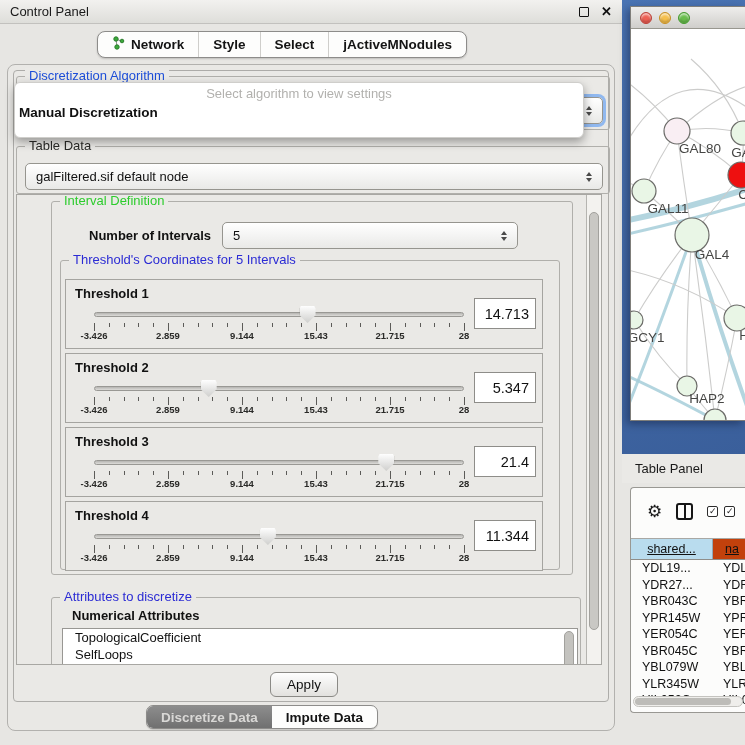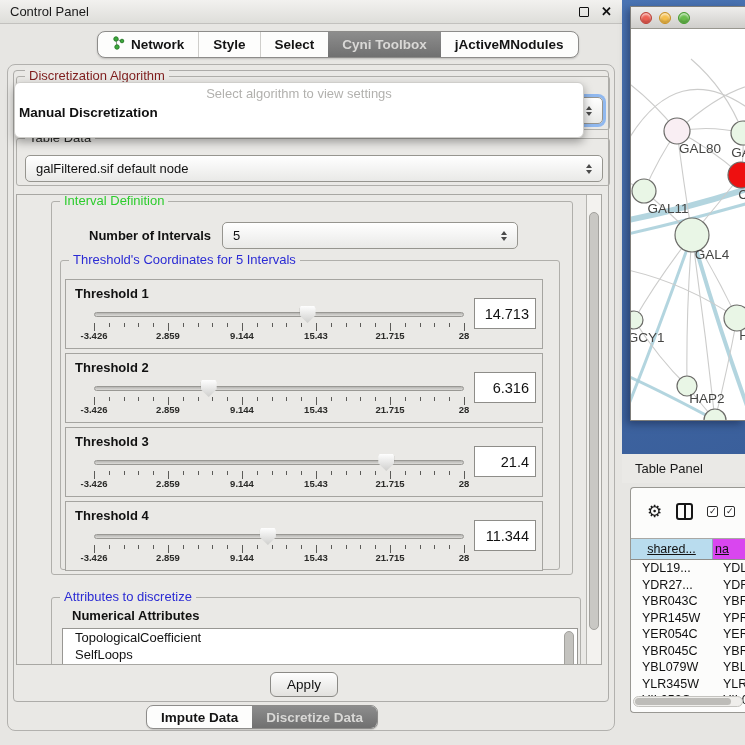--- a/index.html
+++ b/index.html
@@ -108,21 +108,21 @@
     border:1px solid #999893; border-right:none; border-radius:4px 0 0 4px; overflow:hidden; }
   .tp-toolbar { position:absolute; left:0; top:0; right:0; height:46px; display:flex; align-items:center; gap:14px; padding-left:16px; }
   .gear { font-size:17px; color:#1b1b1b; line-height:17px; }
   .split-icon { width:17px; height:17px; border:2px solid #161616; border-radius:3px; position:relative; }
   .split-icon::after { content:""; position:absolute; left:50%; top:0; bottom:0; width:2px; background:#161616; transform:translateX(-50%); }
   .cb { width:11px; height:11px; border:1.5px solid #2c2c2c; border-radius:2px; font-size:9px; line-height:9px; text-align:center; color:#222; background:#fff; }
   .tp-table { position:absolute; left:0; top:50px; right:0; bottom:0; }
   .tp-hrow { display:flex; height:22px; border-top:1px solid #a9a8a4; border-bottom:1px solid #8f8e8a;text-decoration:underline; }
   .tp-hcell { font-size:12.5px; display:flex; align-items:center; justify-content:center; overflow:hidden; white-space:nowrap; }
   .tp-hcell.c1 { width:82px; background:#b9dcee; border-right:1px solid #8fa9b8; }
-  .tp-hcell.c2 { flex:1; background:#d946ef; justify-content:flex-start; padding-left:2px; }
+  .tp-hcell.c2 { flex:1; background:#c2410c; justify-content:flex-start; padding-left:12px; }
   .tp-row { display:flex; height:16.5px; font-size:12.5px; }
   .tp-cell { display:flex; align-items:center; overflow:hidden; white-space:nowrap; }
   .tp-cell.c1 { width:82px; padding-left:11px; }
   .tp-cell.c2 { flex:1; padding-left:10px; }
   .tp-hscroll { position:absolute; left:2px; bottom:5px; right:2px; height:11px; background:#efeeeb;
     border:1px solid #c4c3bf; border-radius:6px; }
   .tp-hscroll .thumb { position:absolute; left:1px; top:1px; height:7px; width:96px; border-radius:4px; background:#bdbcb8; }
 
   .netlabel { fill:#464644; font-size:13.5px; font-family:"Liberation Sans",sans-serif; }
 </style>
@@ -148,43 +148,40 @@
             <circle cx="5" cy="11" r="2.2" fill="#3aa83a" stroke="#2c7d2c"></circle>
           </svg></span>
         <span>Network</span>
       </div>
       <div class="tab">
         <span>Style</span>
       </div>
       <div class="tab">
         <span>Select</span>
       </div>
-      <div class="tab selected">
-        <span>Cyni Toolbox</span>
-      </div>
       <div class="tab">
         <span>jActiveMNodules</span>
       </div>
     </div>
 
   <div class="cp-outer">
     <div class="cp-inner">
 
       <div class="group" style="left:2px;top:5px;width:594px;height:54px;">
-        <span class="gtitle" style="color:#7f1d1d;">Discretization Algorithm</span>
+        <span class="gtitle" style="color:#1d4ed8;">Discretization Algorithm</span>
         <div class="combo focus-ring" style="left:8px;top:20px;width:578px;height:27px;">
           <span class="cval"></span>
           <span class="stepper">
               <i class="up"></i>
               <i class="dn"></i>
             </span>
         </div>
       </div>
 
-      <div class="group" style="left:2px;top:67px;width:594px;height:48px;">
+      <div class="group" style="left:2px;top:75px;width:594px;height:48px;">
         <span class="gtitle" style="color:#2a2a28;">Table Data</span>
         <div class="combo" style="left:8px;top:16px;width:578px;height:27px;">
           <span class="cval">galFiltered.sif default node</span>
           <span class="stepper">
               <i class="up"></i>
               <i class="dn"></i>
             </span>
         </div>
       </div>
 
@@ -283,21 +280,21 @@
                     </div>
                     <div class="tick-labels">
                       <span style="left: 0%;">-3.426</span>
                       <span style="left: 20%;">2.859</span>
                       <span style="left: 40%;">9.144</span>
                       <span style="left: 60%;">15.43</span>
                       <span style="left: 80%;">21.715</span>
                       <span style="left: 100%;">28</span>
                     </div>
                   </div>
-                  <div class="th-value">6.316</div>
+                  <div class="th-value">5.347</div>
                 </div>
                 <div class="threshold-box" style="top: 166px; padding-left: 14px;">
                   <div class="th-label">Threshold 3</div>
                   <div class="slider">
                     <div class="slider-track"></div>
                     <div class="slider-thumb" style="left: calc(79% - 8px);"></div>
                     <div class="ticks">
                       <span style="left: 0%; height: 8px;"></span>
                       <span style="left: 4%; height: 4px;"></span>
                       <span style="left: 8%; height: 4px;"></span>
@@ -400,22 +397,22 @@
         <div class="vscroll">
           <div class="thumb" style="top:17px;height:418px;"></div>
         </div>
       </div>
 
       <div class="apply-btn">Apply</div>
     </div>
   </div>
 
   <div class="bottomtabs" id="bottom-tabs">
+      <div class="btab selected">Discretize Data</div>
       <div class="btab">Impute Data</div>
-      <div class="btab selected">Discretize Data</div>
     </div>
 
   <div class="popup">
     <div class="prompt">Select algorithm to view settings</div>
     <div id="popup-options">
         <div class="opt bold">Manual Discretization</div>
       </div>
   </div>
 
   <div class="desktop"></div>

